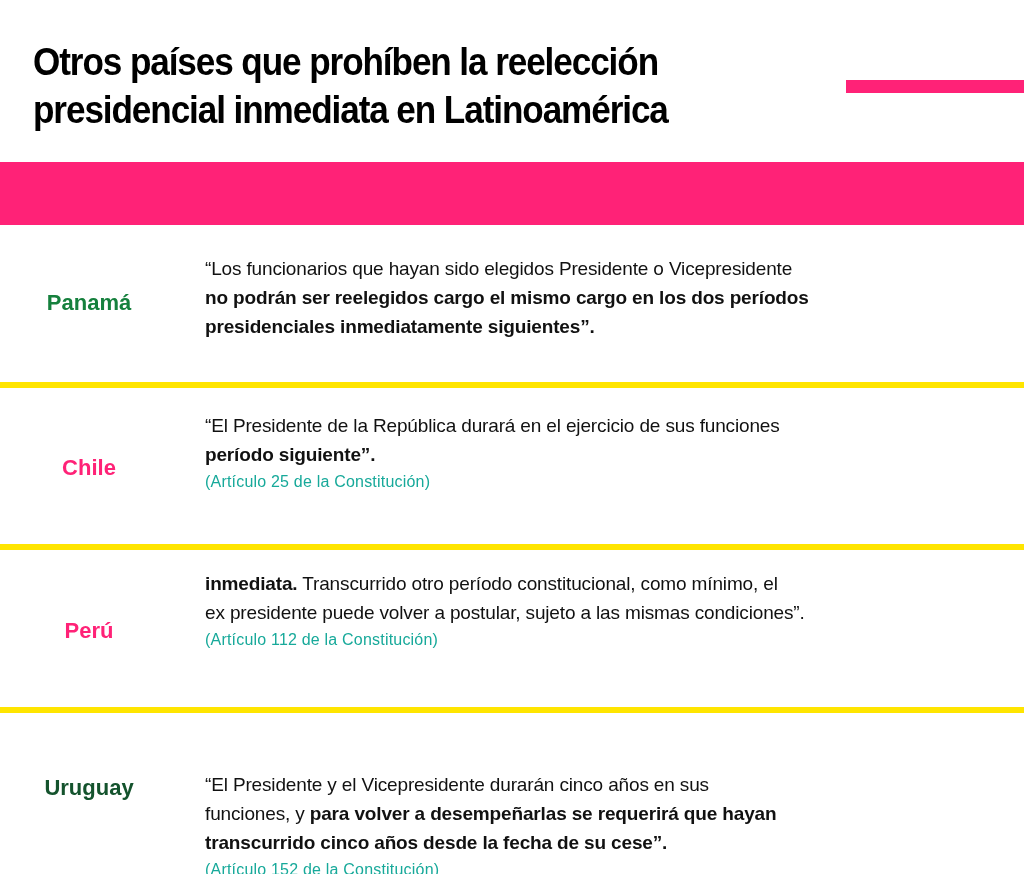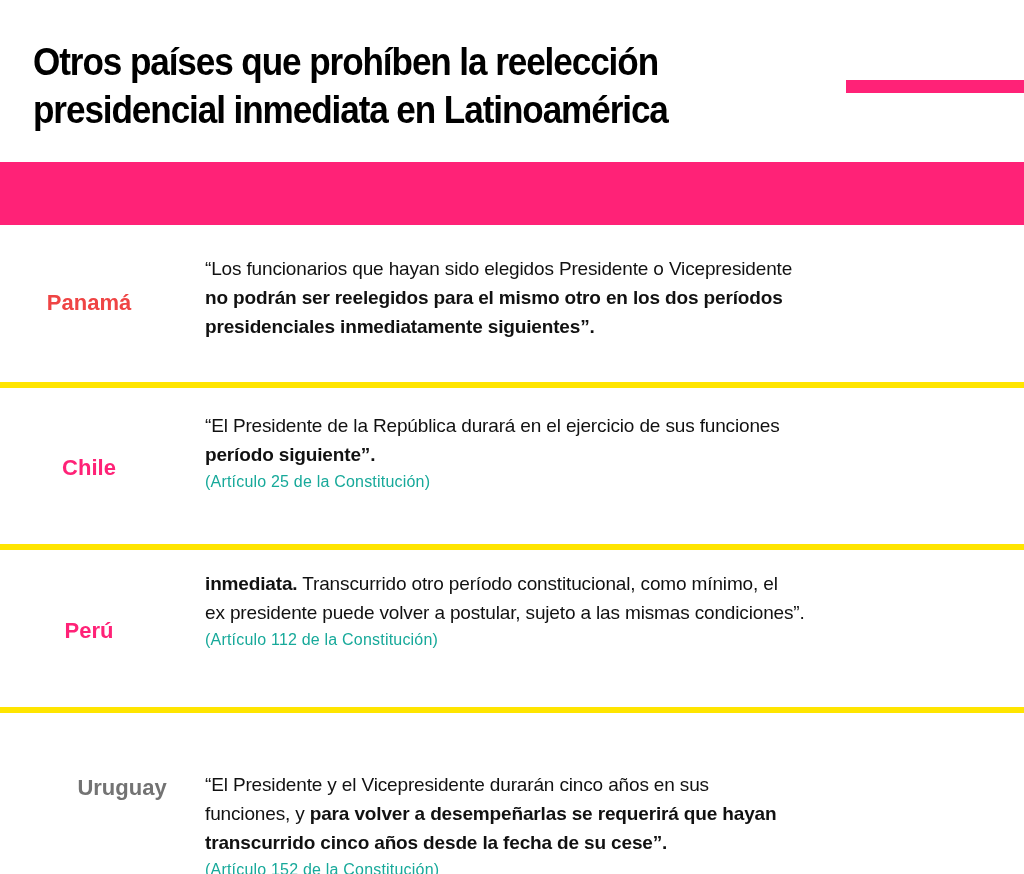--- a/index.html
+++ b/index.html
@@ -48,24 +48,24 @@
 
 <h1 class="title">
   <span class="line">Otros países que prohíben la reelección</span>
   <span class="line">presidencial inmediata en Latinoamérica</span>
 </h1>
 
 <div class="accent-bar" style="background: rgb(255, 34, 119);"></div>
 <div class="band" style="background: rgb(255, 34, 119);"></div>
 
 <section class="row" style="top:0;">
-  <div class="country" style="top: 290px; color: #ef4444;">Panamá</div>
+  <div class="country" style="top: 290px; color: #15803d;">Panamá</div>
   <div class="body-text" style="top:254px;">
       <span class="line"><span>“Los funcionarios que hayan sido elegidos Presidente o Vicepresidente</span></span>
-      <span class="line"><span class="b">no podrán ser reelegidos para el mismo otro en los dos períodos</span></span>
+      <span class="line"><span class="b">no podrán ser reelegidos cargo el mismo cargo en los dos períodos</span></span>
       <span class="line"><span class="b">presidenciales inmediatamente siguientes”.</span></span>
     </div>
 </section>
 <div class="divider" style="top: 382px; background: rgb(255, 229, 0);"></div>
 
 <section class="row" style="top:0;">
   <div class="country" style="top: 455px; color: rgb(255, 34, 119);">Chile</div>
   <div class="body-text" style="top:411px;">
       <span class="line"><span>“El Presidente de la República durará en el ejercicio de sus funciones</span></span>
       <span class="line"><span class="b">período siguiente”.</span></span>
@@ -78,20 +78,20 @@
   <div class="country" style="top: 612px; color: rgb(255, 34, 119); margin-top: 6px;">Perú</div>
   <div class="body-text" style="top:569px;">
       <span class="line"><span class="b">inmediata.</span><span> Transcurrido otro período constitucional, como mínimo, el</span></span>
       <span class="line"><span>ex presidente puede volver a postular, sujeto a las mismas condiciones”.</span></span>
       <span class="citation" style="color: rgb(23, 169, 154);">(Artículo 112 de la Constitución)</span>
     </div>
 </section>
 <div class="divider" style="top: 707px; background: rgb(255, 229, 0);"></div>
 
 <section class="row" style="top:0;">
-  <div class="country" style="top: 775px; color: #737373; margin-left: 33px;">Uruguay</div>
+  <div class="country" style="top: 775px; color: #14532d;">Uruguay</div>
   <div class="body-text" style="top:737px;margin-top:33px;">
       <span class="line"><span>“El Presidente y el Vicepresidente durarán cinco años en sus</span></span>
       <span class="line"><span>funciones, y </span><span class="b">para volver a desempeñarlas se requerirá que hayan</span></span>
       <span class="line"><span class="b">transcurrido cinco años desde la fecha de su cese”.</span></span>
       <span class="citation" style="color: rgb(23, 169, 154);">(Artículo 152 de la Constitución)</span>
     </div>
 </section>
 
 </body></html>

